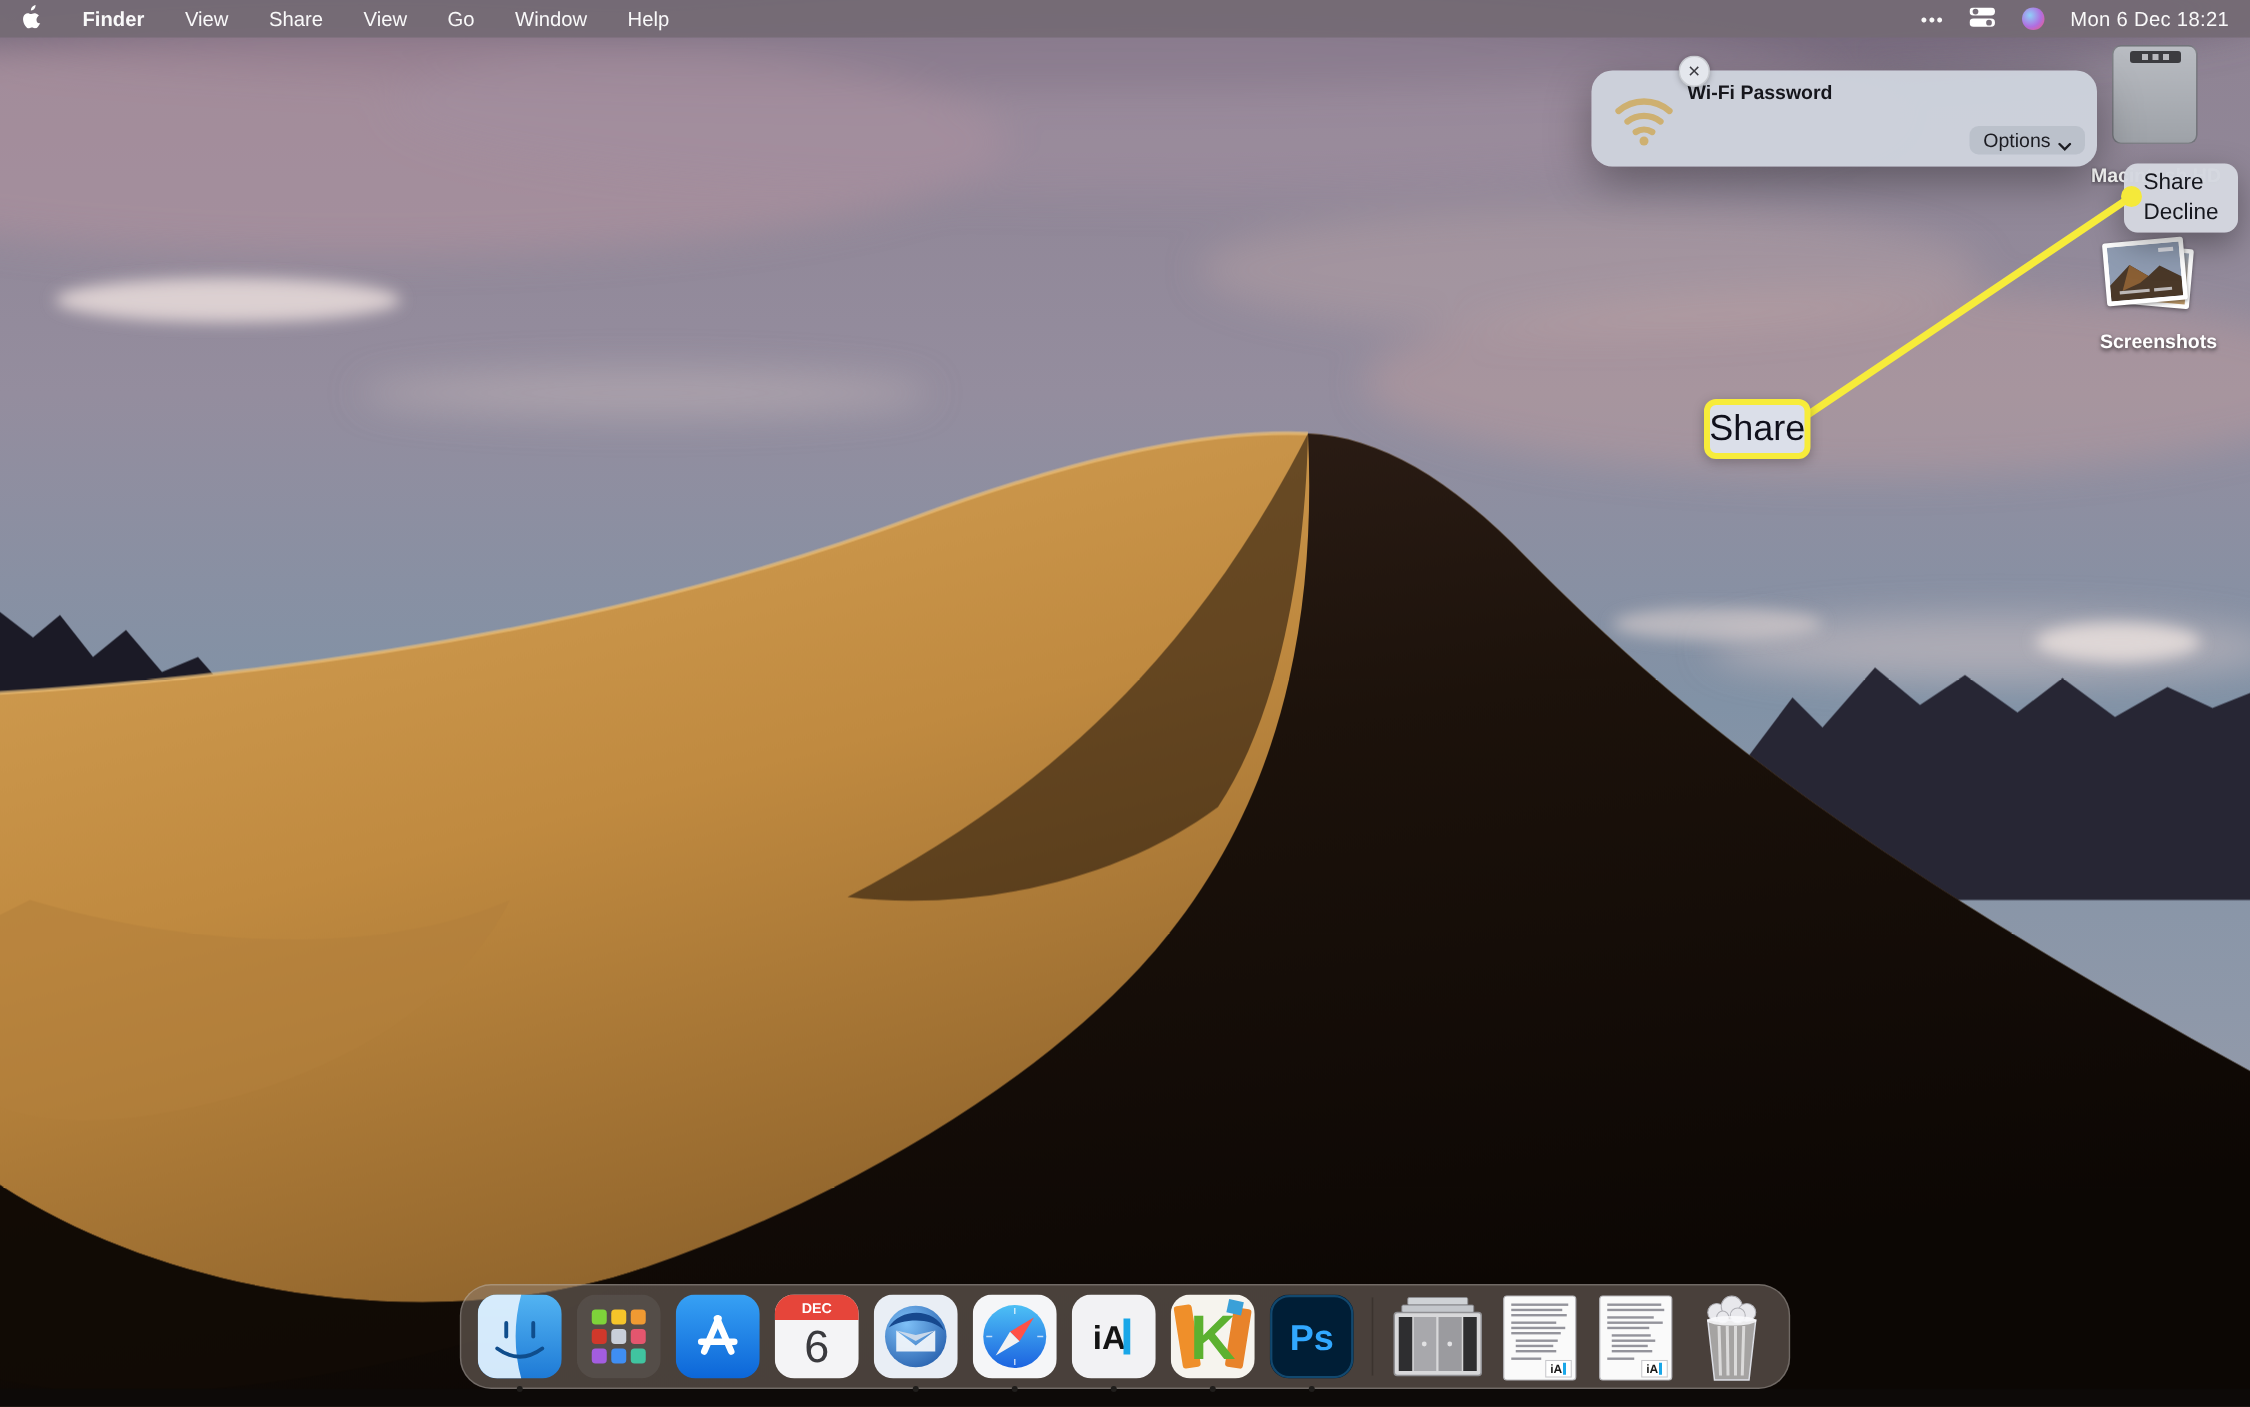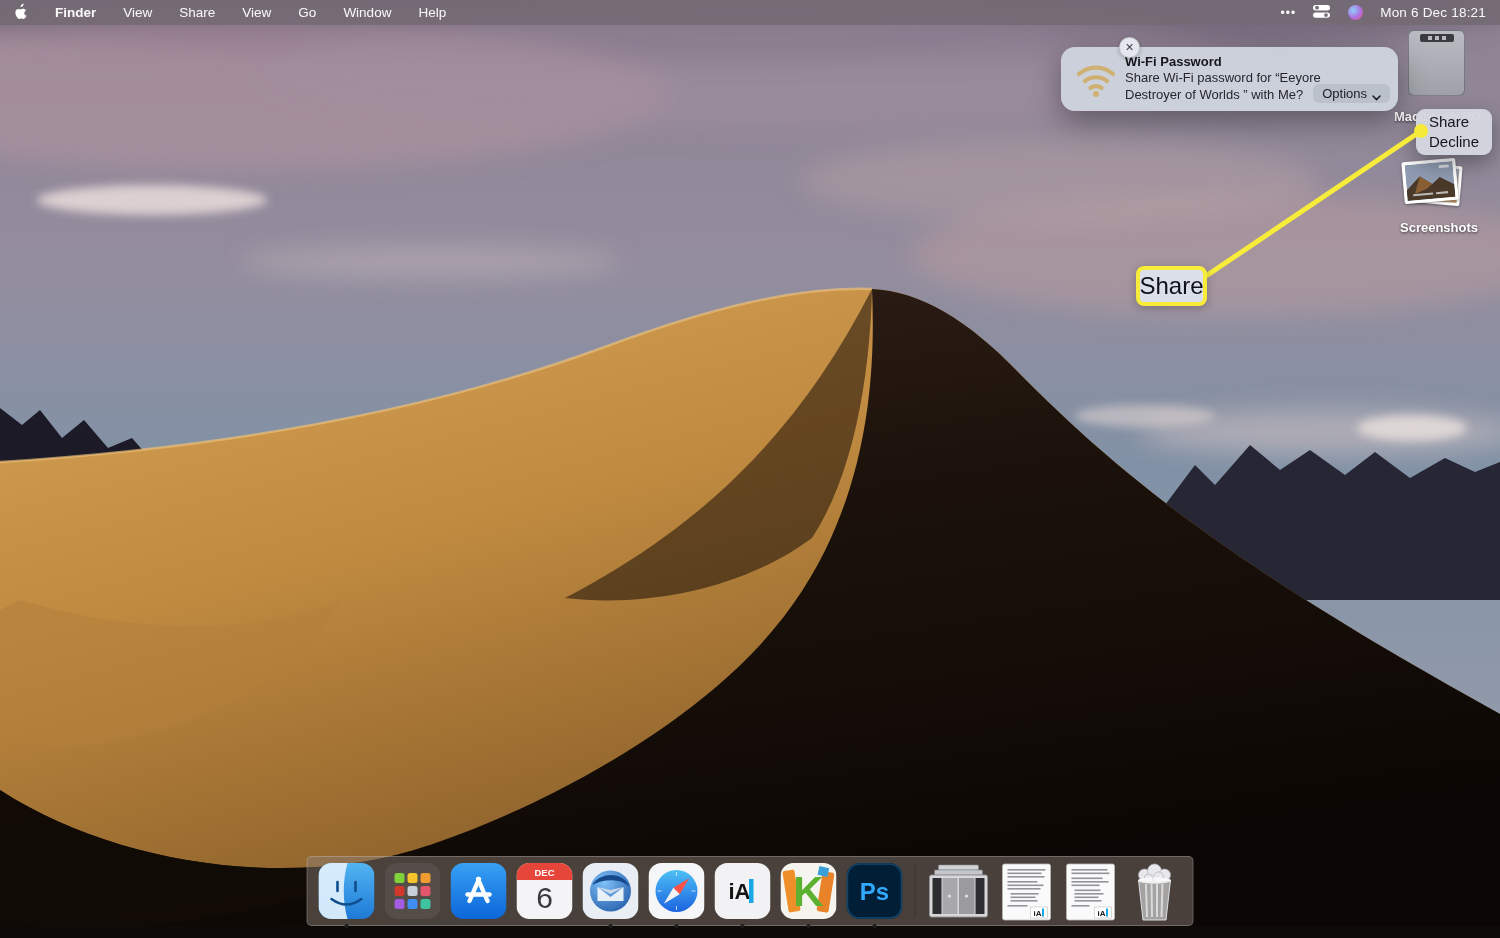--- a/index.html
+++ b/index.html
@@ -70,21 +70,21 @@
   
   .overlay-svg { position:absolute; inset:0; z-index:25; pointer-events:none; }
   .callout { position:absolute; left:1136px; top:266px; width:71px; height:40px;
     z-index:26; background:#dbdfe9; border:4px solid #f7ec3a; border-radius:8px;
     display:flex; align-items:center; justify-content:center;
     font-size:24px; color:#10101c; box-shadow:0 2px 8px rgba(0,0,0,0.25); }
 
   
   .dock { position:absolute; left:50%; transform:translateX(-50%); bottom:12px;
     height:70px; z-index:40; background:rgba(139,128,119,0.48);
-    border:1px solid rgba(255,255,255,0.22); border-radius:5px;
+    border:1px solid rgba(255,255,255,0.22); border-radius:21px;
     display:flex; align-items:center; gap:10px; padding:7px 11px; }
   .dock-item { position:relative; width:56px; height:56px; flex:0 0 auto; cursor:default; }
   .dock-item svg { display:block; }
   .dock-item.running::after { content:""; position:absolute; left:50%; bottom:-9px;
     transform:translateX(-50%); width:4px; height:4px; border-radius:50%; background:#1f1d1b; }
   .dock-sep { width:1px; height:52px; background:rgba(50,42,38,0.55); margin:0 2px;
     flex:0 0 auto; }
   .dock-item.thumb { width:62px; }
   .dock-item.doc { width:54px; }
   .dock-item.trash-item { width:54px; }
@@ -210,21 +210,20 @@
   <svg class="notif-wifi" width="46" height="42" viewBox="0 0 46 42">
     <g stroke="#cfa64e" stroke-width="4.2" fill="none" stroke-linecap="round">
       <path d="M6,17 A26,26 0 0 1 40,17"></path>
       <path d="M12,24 A18,18 0 0 1 34,24"></path>
       <path d="M17.5,31 A10,10 0 0 1 28.5,31"></path>
     </g>
     <circle cx="23" cy="37" r="3" fill="#cfa64e"></circle>
   </svg>
   <div class="notif-text">
     <div class="notif-title">Wi-Fi Password</div>
-    <div class="notif-body">Share Wi-Fi password for “Eeyore Destroyer of Worlds ” with Me?</div>
   </div>
   <div class="options-btn">
     <span>Options</span>
     <svg class="chev" width="9" height="6" viewBox="0 0 9 6">
       <polyline points="1,1 4.5,4.5 8,1" fill="none" stroke="#1c1c22" stroke-width="1.6" stroke-linecap="round"></polyline>
     </svg>
   </div>
 </div>
 <div class="notif-close">
   <span>×</span>

